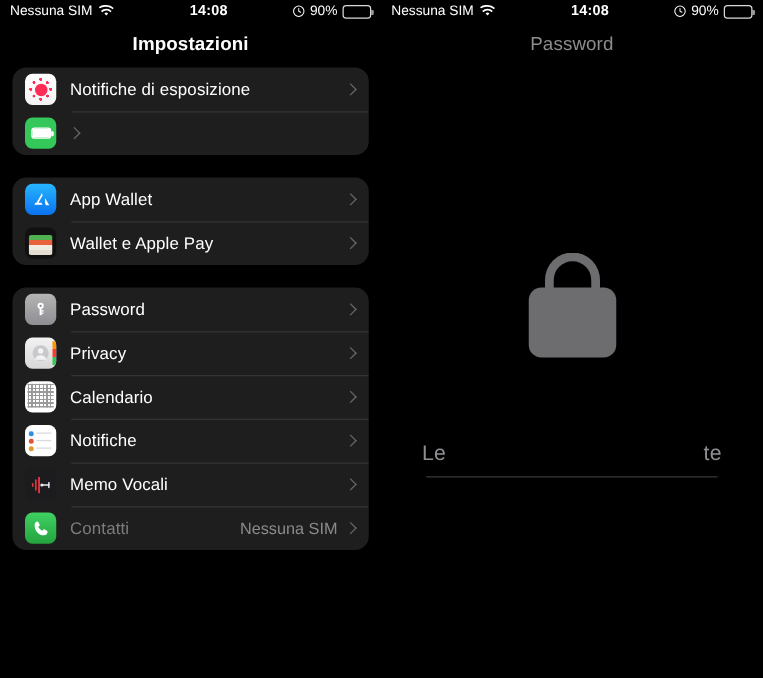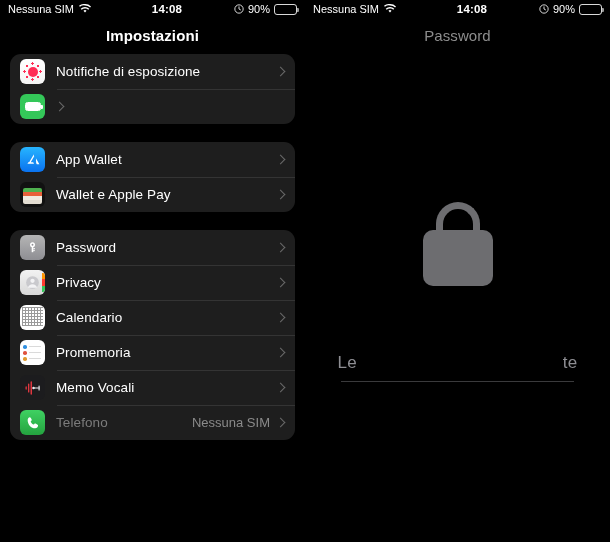--- a/index.html
+++ b/index.html
@@ -258,21 +258,21 @@
         </div>
         <div class="row">
           <span class="appicon ic-remind">
             <span class="r" style="top:5px;background:#2f8fe0"></span>
             <span class="r" style="top:11px;background:#e0533f"></span>
             <span class="r" style="top:17px;background:#e09a2f"></span>
             <span style="position:absolute;left:9px;right:4px;top:6.2px;height:1px;background:#dadada"></span>
             <span style="position:absolute;left:9px;right:4px;top:12.2px;height:1px;background:#dadada"></span>
             <span style="position:absolute;left:9px;right:4px;top:18.2px;height:1px;background:#dadada"></span>
           </span>
-          <span class="rowlabel">Promemoria</span>
+          <span class="rowlabel">Notifiche</span>
           <span class="chev"></span>
         </div>
         <div class="row">
           <span class="appicon ic-voice">
             <svg viewBox="0 0 24 24" width="20" height="20">
               <rect x="3" y="10" width="1.6" height="4" rx=".8" fill="#e0363f"></rect>
               <rect x="6" y="6.5" width="1.6" height="11" rx=".8" fill="#e0363f"></rect>
               <rect x="9" y="4" width="1.8" height="16" rx=".9" fill="#e0363f"></rect>
               <rect x="12.2" y="11.3" width="8" height="1.4" rx=".7" fill="#e9e9ee"></rect>
               <circle cx="12.6" cy="12" r="1.5" fill="#e9e9ee"></circle>
@@ -281,21 +281,21 @@
           </span>
           <span class="rowlabel">Memo Vocali</span>
           <span class="chev"></span>
         </div>
         <div class="row">
           <span class="appicon ic-phone">
             <svg viewBox="0 0 24 24" width="16" height="16">
                 <path d="M7 3.2c.9 0 1.4.4 1.8 1.2l1.2 2.4c.4.9.2 1.5-.5 2l-1 .8c.6 1.9 2.8 4.1 4.7 4.8l.8-1c.5-.7 1.1-.9 2-.5l2.4 1.2c.8.4 1.2.9 1.2 1.8 0 2.2-2 4-4.2 4C9.3 20 4 14.6 4 7.4 4 5.2 5.8 3.2 7 3.2z" fill="#fff"></path>
               </svg>
           </span>
-          <span class="rowlabel dim">Telefono</span>
+          <span class="rowlabel dim">Contatti</span>
           <span class="rowvalue">Nessuna SIM</span>
           <span class="chev"></span>
         </div>
       </div>
 
     </div>
   </div>
 
   <div class="panel right">
 

